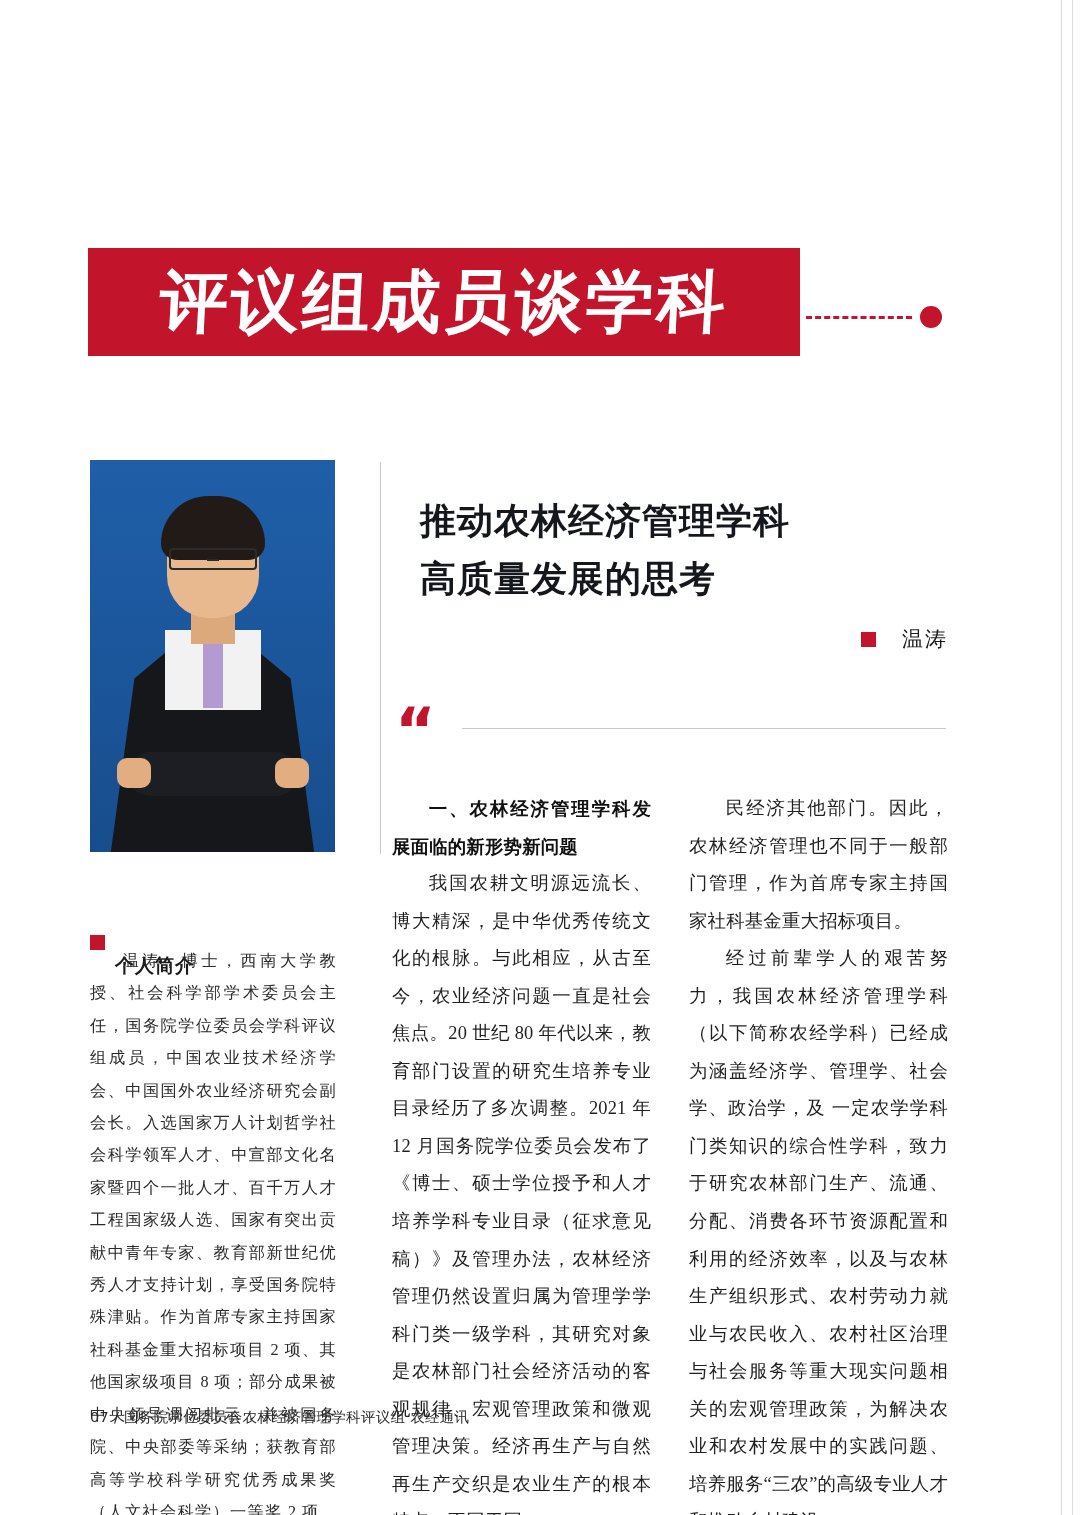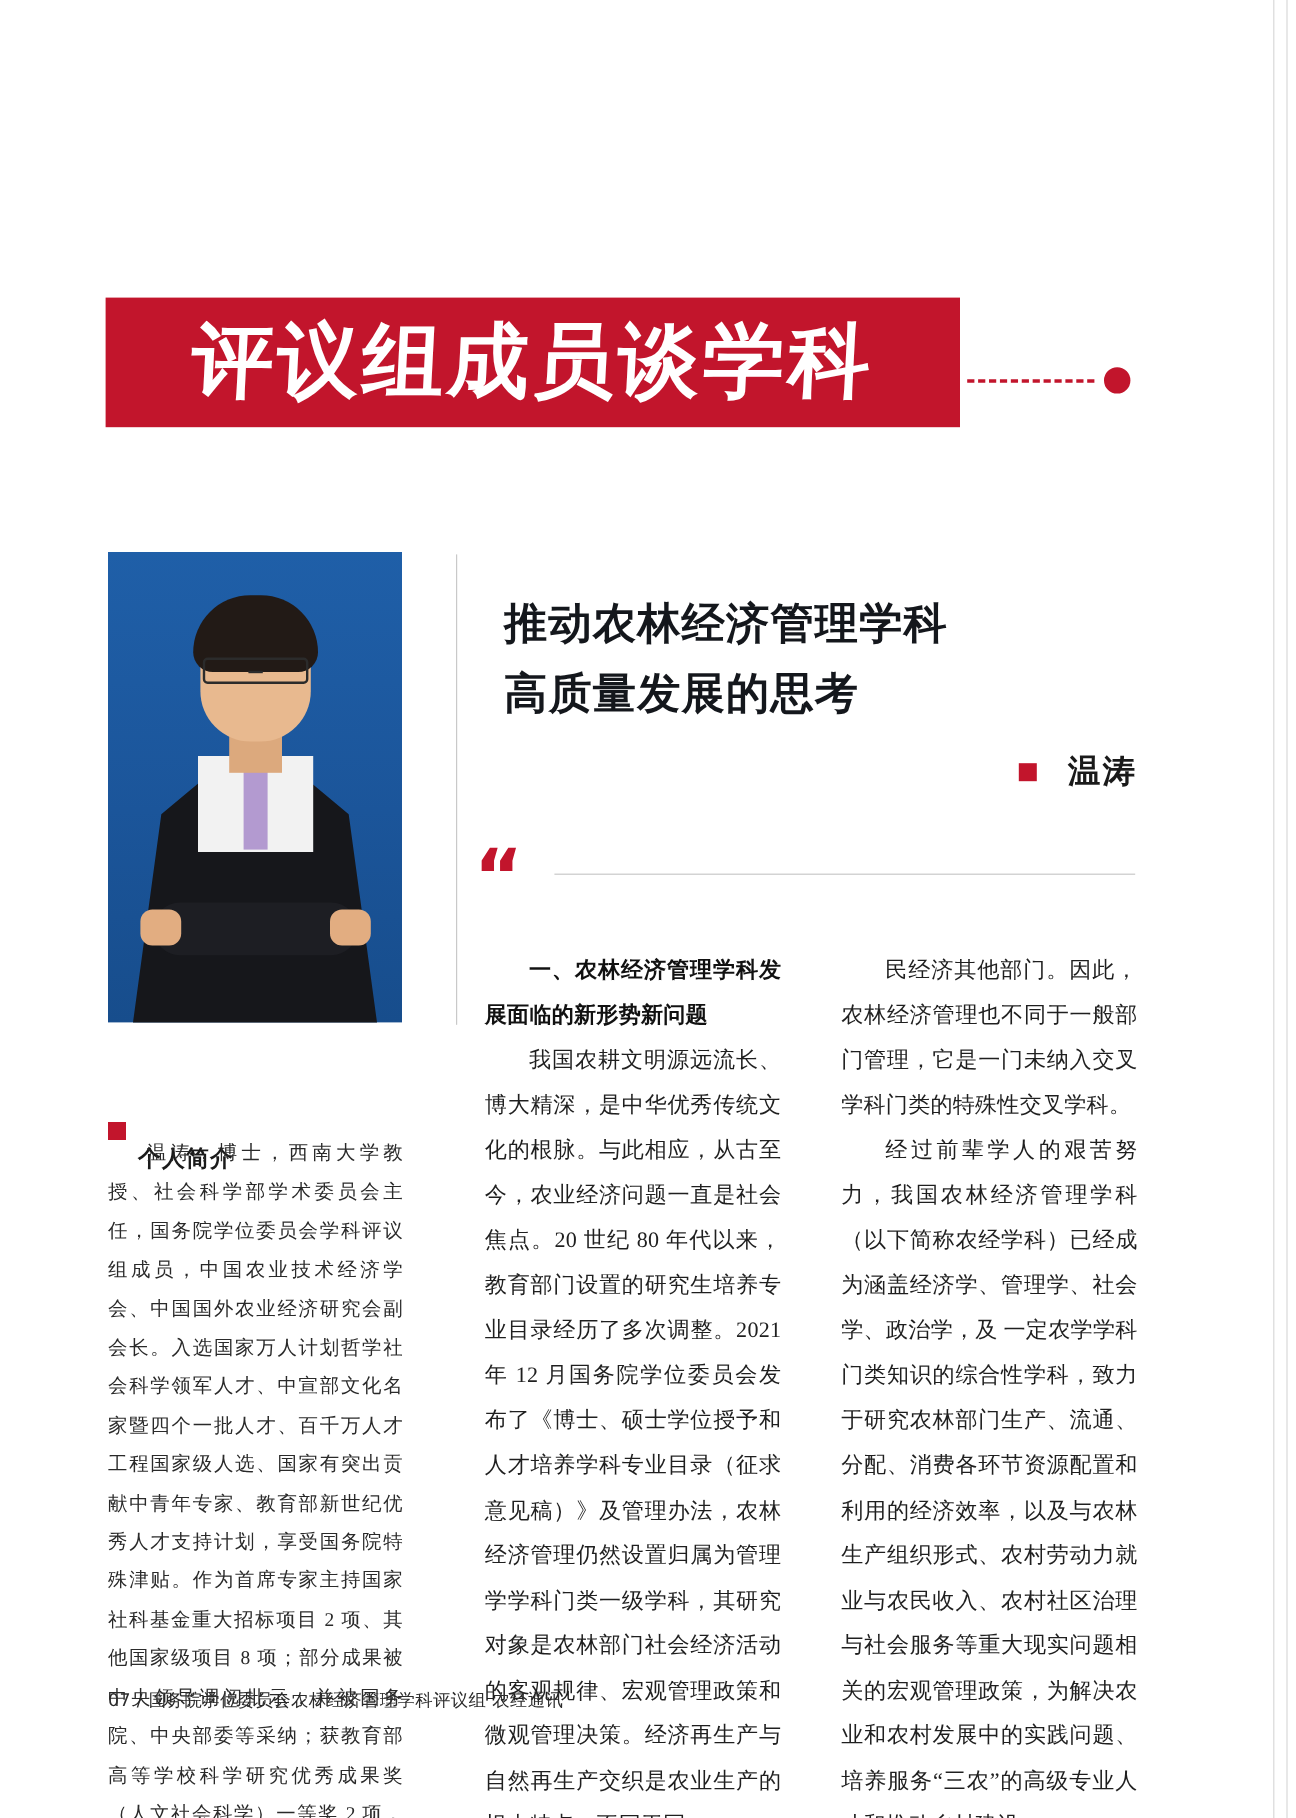--- a/index.html
+++ b/index.html
@@ -242,22 +242,22 @@
     align-items: center;
     gap: 14px;
   }
   .byline .sq {
     width: 15px;
     height: 15px;
     background: #c2152c;
   }
   .byline .name {
     font-family: "DejaVu Sans", sans-serif;
-    font-weight: bold;
-    font-size: 27px;
+    font-weight: normal;
+    font-size: 21px;
     color: #1a1a1a;
     letter-spacing: 2px;
     margin-left: 12px;
   }
 
   .quote-mark {
     position: absolute;
     left: 395px;
     top: 700px;
     font-family: "DejaVu Sans", sans-serif;
@@ -279,21 +279,20 @@
     position: absolute;
     left: 392px;
     top: 790px;
     width: 556px;
     height: 580px;
     display: flex;
     gap: 38px;
   }
   .col {
     width: 259px;
-    margin-left: 12px;
   }
   .col p {
     margin: 0;
     font-size: 18.4px;
     line-height: 2.04;
     text-align: justify;
     text-indent: 2em;
     color: #1f1f1f;
     letter-spacing: 0.2px;
   }
@@ -359,18 +358,18 @@
 
 <div class="quote-mark">“</div>
 <div class="quote-rule"></div>
 
 <div class="cols">
   <div class="col">
     <p class="sub">一、农林经济管理学科发展面临的新形势新问题</p>
     <p>我国农耕文明源远流长、博大精深，是中华优秀传统文化的根脉。与此相应，从古至今，农业经济问题一直是社会焦点。20 世纪 80 年代以来，教育部门设置的研究生培养专业目录经历了多次调整。2021 年 12 月国务院学位委员会发布了《博士、硕士学位授予和人才培养学科专业目录（征求意见稿）》及管理办法，农林经济管理仍然设置归属为管理学学科门类一级学科，其研究对象是农林部门社会经济活动的客观规律、宏观管理政策和微观管理决策。经济再生产与自然再生产交织是农业生产的根本特点，不同于国</p>
   </div>
   <div class="col">
-    <p>民经济其他部门。因此，农林经济管理也不同于一般部门管理，它是一门未纳入交叉学科门类的特殊性交叉学科。</p>
+    <p>民经济其他部门。因此，农林经济管理也不同于一般部门管理，作为首席专家主持国家社科基金重大招标项目。</p>
     <p>经过前辈学人的艰苦努力，我国农林经济管理学科（以下简称农经学科）已经成为涵盖经济学、管理学、社会学、政治学，及 一定农学学科门类知识的综合性学科，致力于研究农林部门生产、流通、分配、消费各环节资源配置和利用的经济效率，以及与农林生产组织形式、农村劳动力就业与农民收入、农村社区治理与社会服务等重大现实问题相关的宏观管理政策，为解决农业和农村发展中的实践问题、培养服务“三农”的高级专业人才和推动乡村建设</p>
   </div>
 </div>
 
 <div class="footer">07 / 国务院学位委员会农林经济管理学科评议组  农经通讯</div>
 
 </body></html>

